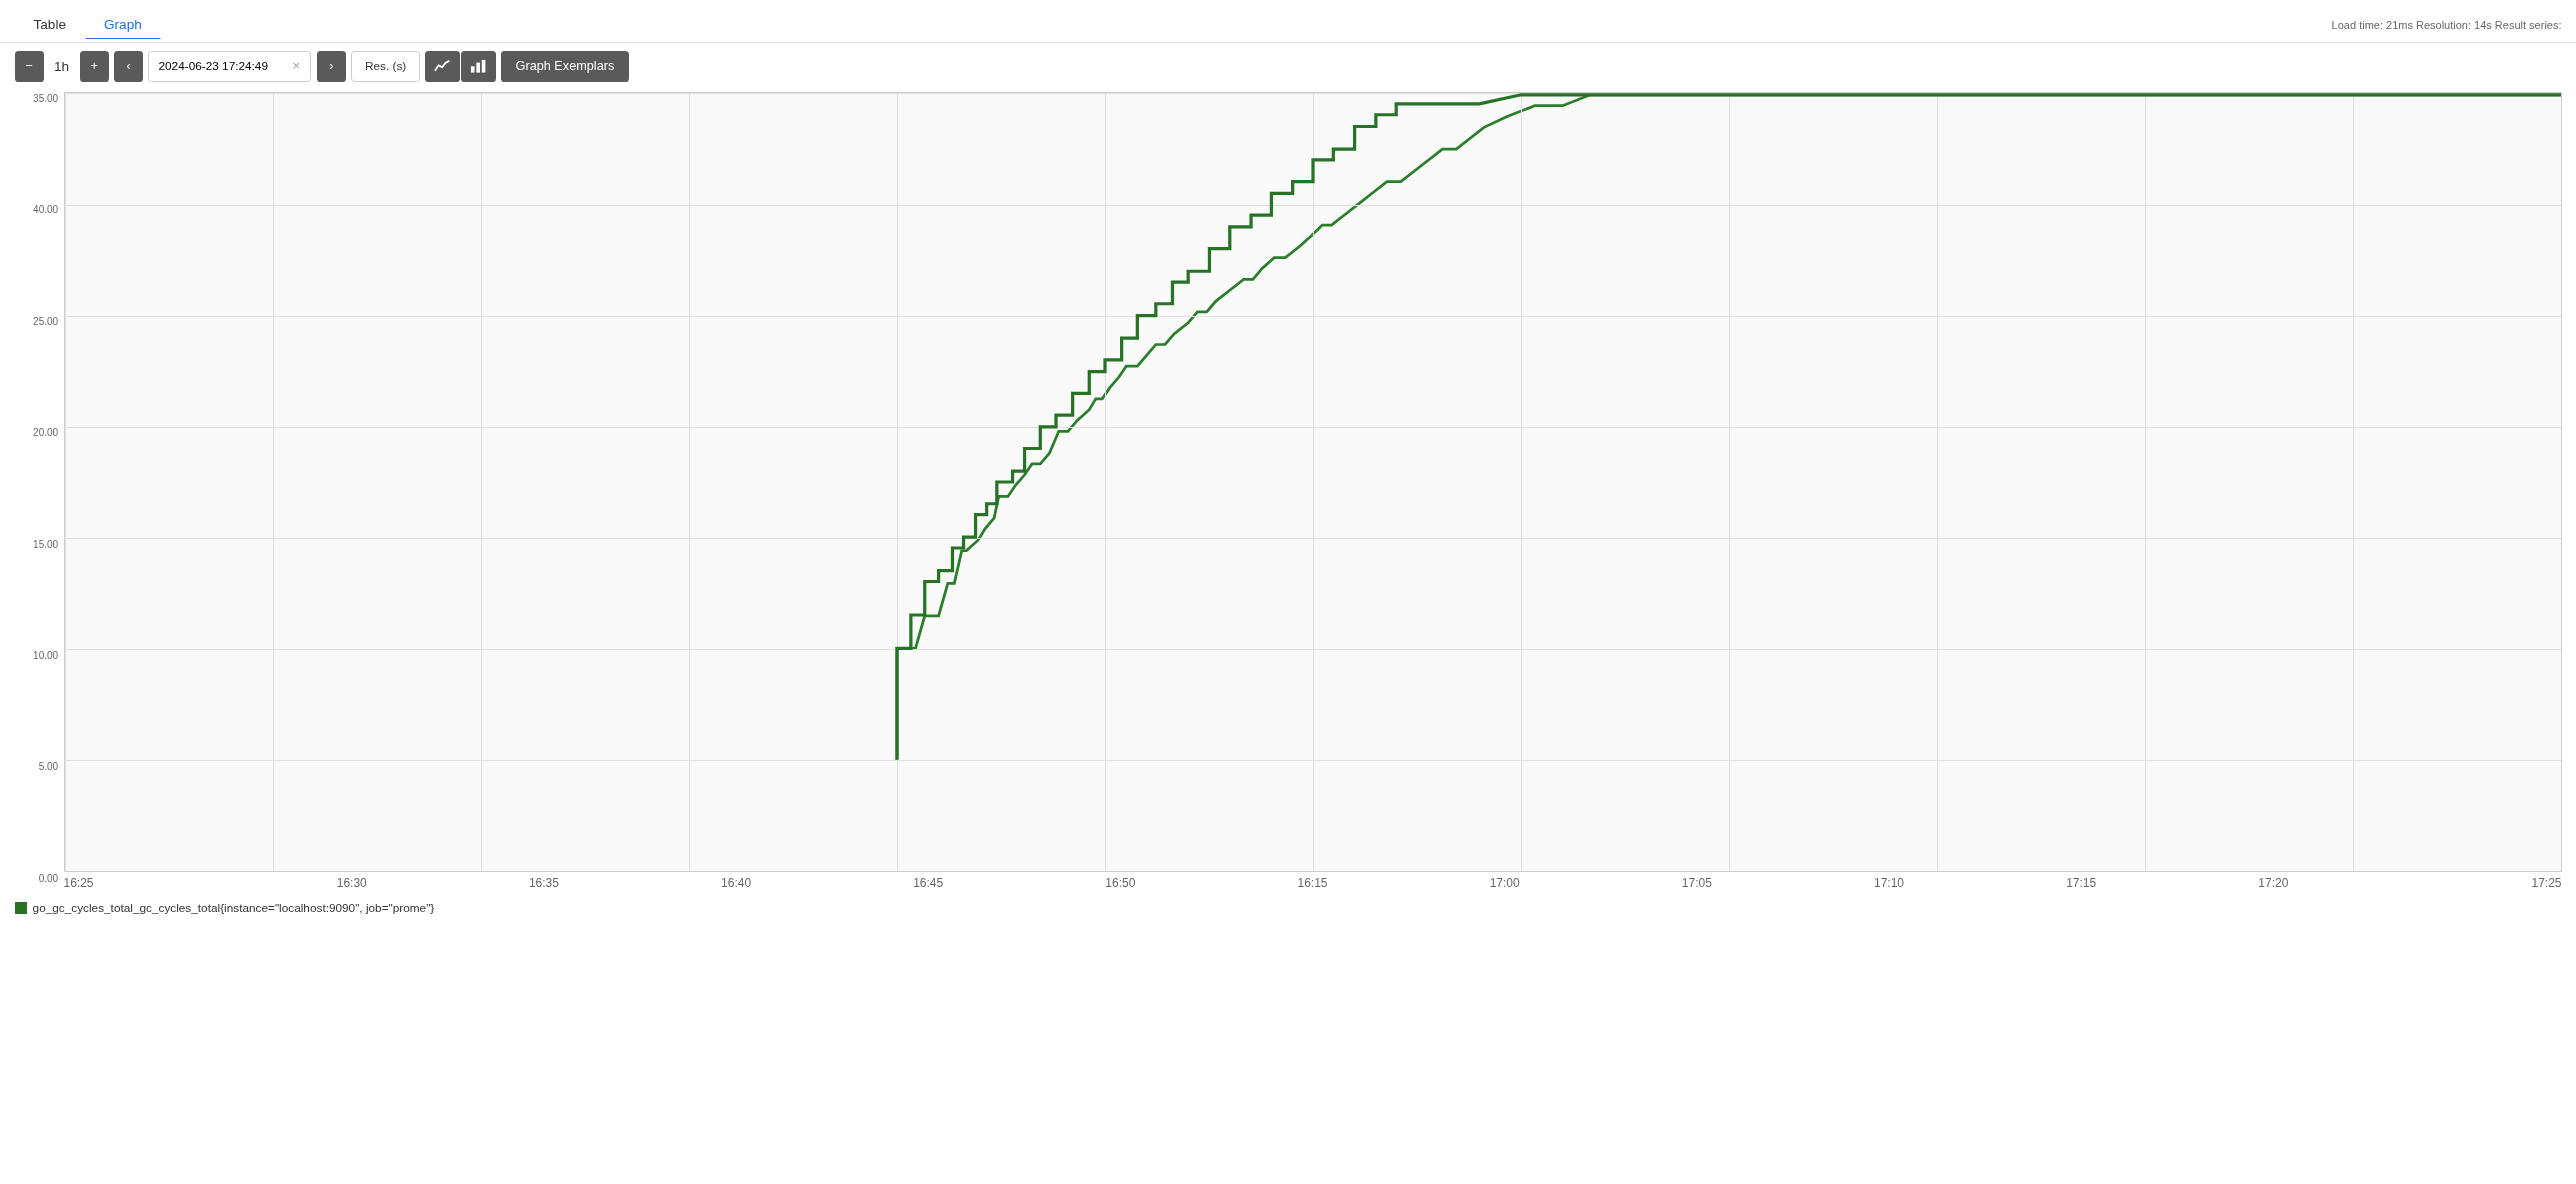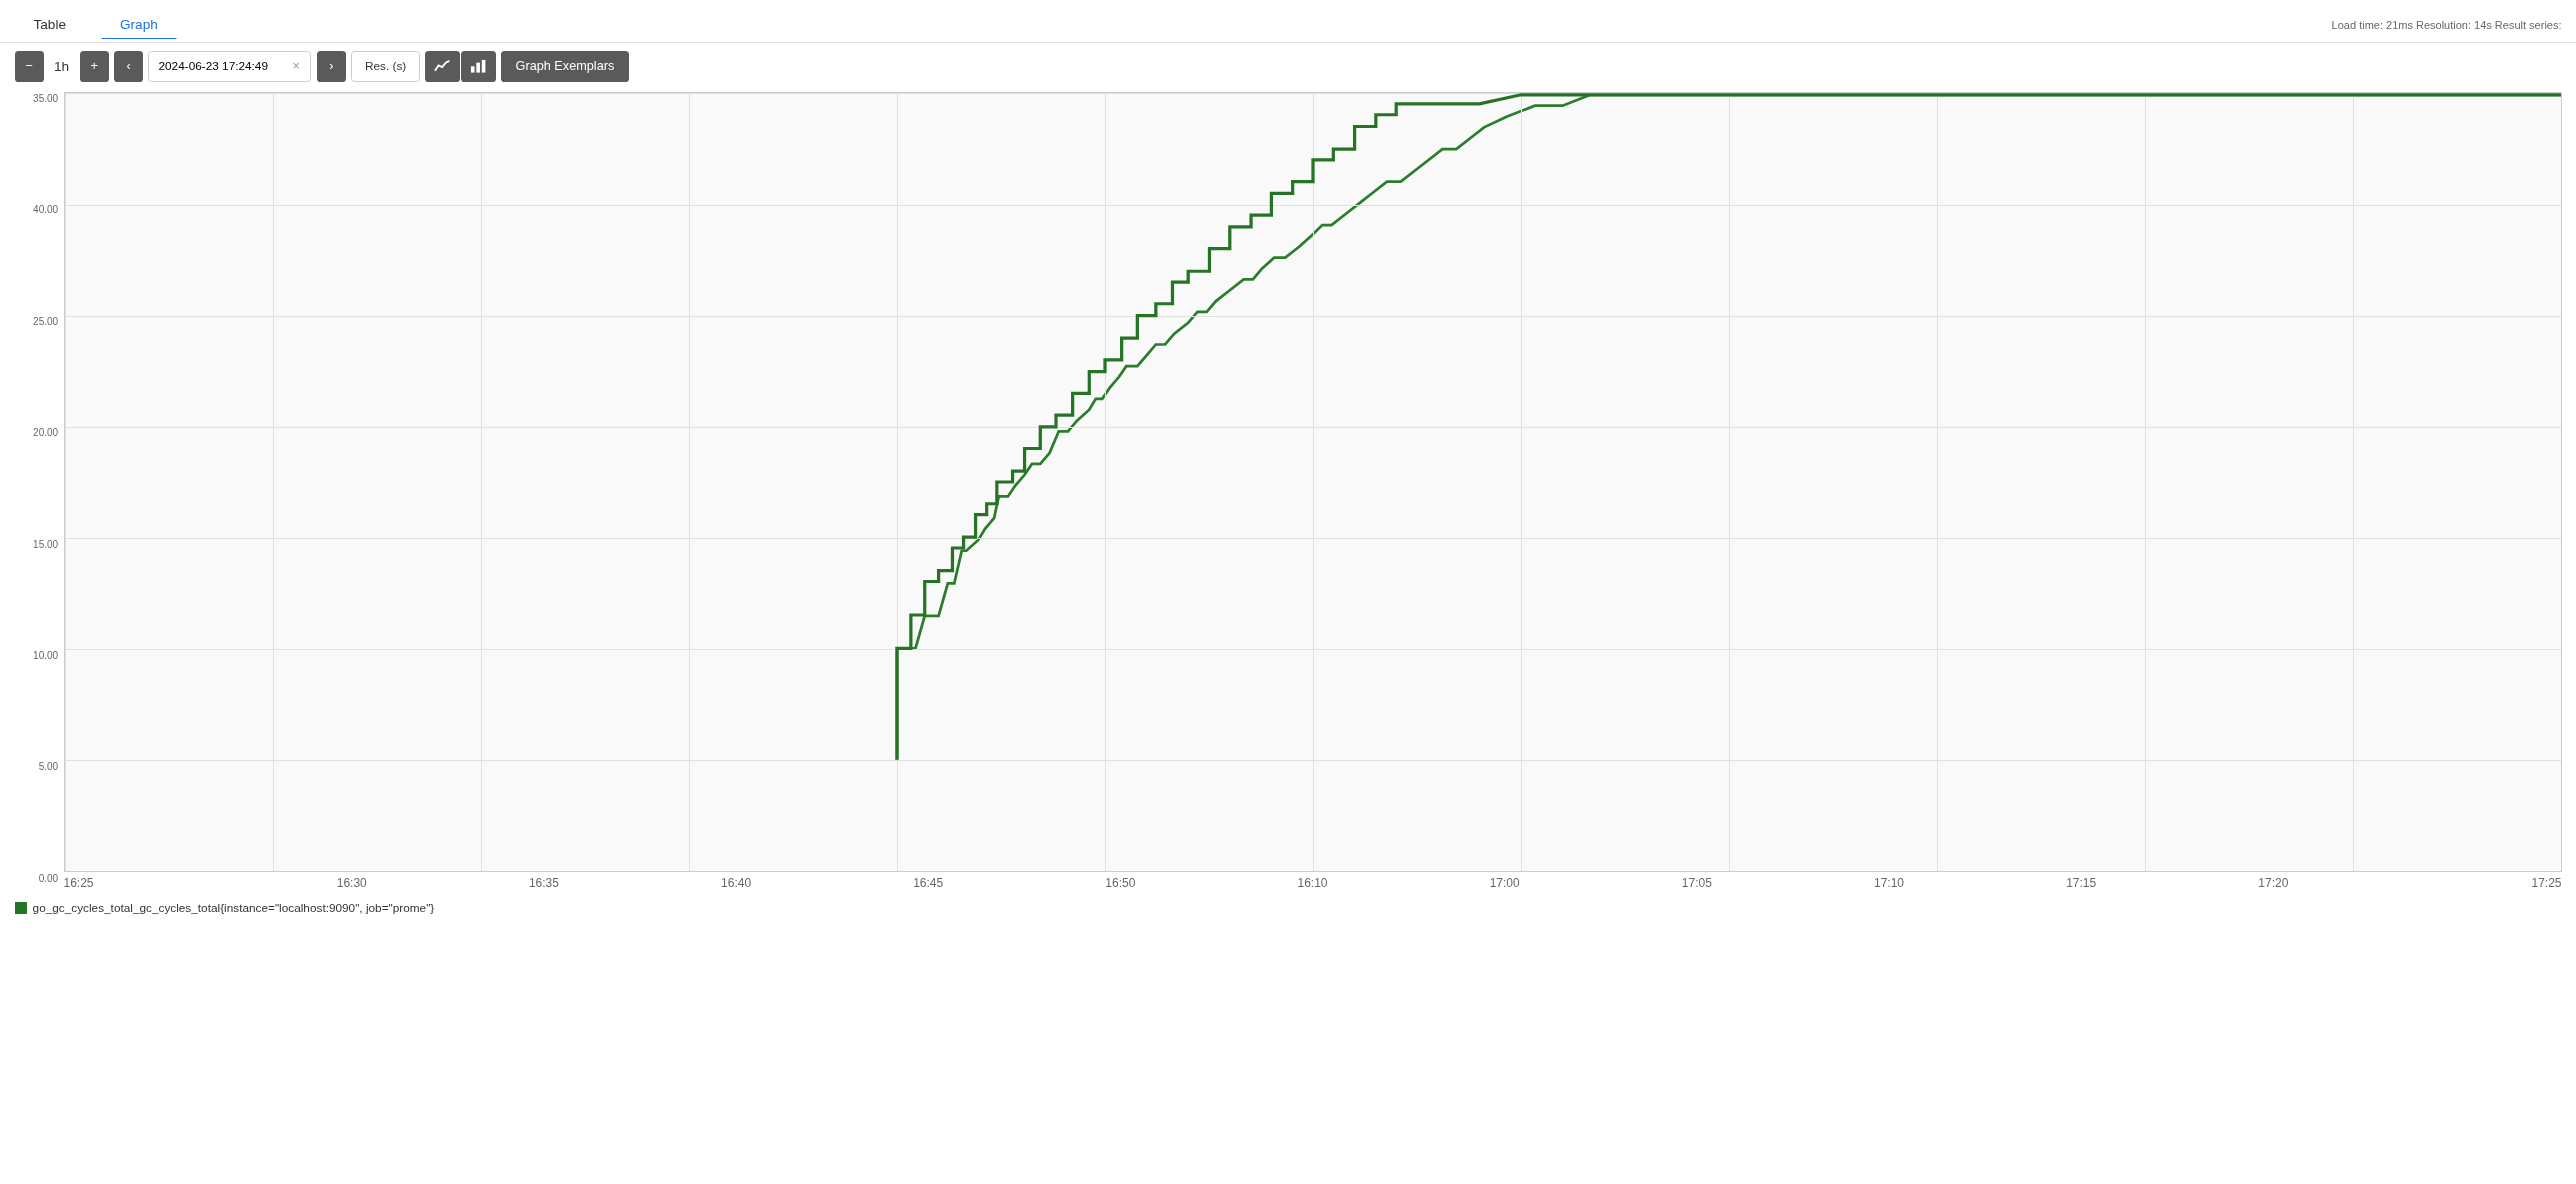--- a/index.html
+++ b/index.html
@@ -18,21 +18,21 @@
     
     .top-bar {
       display: flex;
       align-items: center;
       justify-content: space-between;
       padding: 3.6px 14.5px;
       border-bottom: 0.9px solid #e0e0e0;
     }
     .tabs {
       display: flex;
-      gap: 16px;
+      gap: 0;
     }
     .tab {
       padding: 5.4px 18px;
       cursor: pointer;
       font-size: 13.6px;
       border-radius: 3.6px 3.6px 0 0;
       border: 0.9px solid transparent;
       background: transparent;
       color: #333;
     }
@@ -434,21 +434,21 @@
       </div>
     </div>
 
     <div class="x-labels">
       <span class="x-label">16:25</span>
       <span class="x-label">16:30</span>
       <span class="x-label">16:35</span>
       <span class="x-label">16:40</span>
       <span class="x-label">16:45</span>
       <span class="x-label">16:50</span>
-      <span class="x-label">16:10</span>
+      <span class="x-label">16:15</span>
       <span class="x-label">17:00</span>
       <span class="x-label">17:05</span>
       <span class="x-label">17:10</span>
       <span class="x-label">17:15</span>
       <span class="x-label">17:20</span>
       <span class="x-label">17:25</span>
     </div>
   </div>
 
   <div class="legend">

